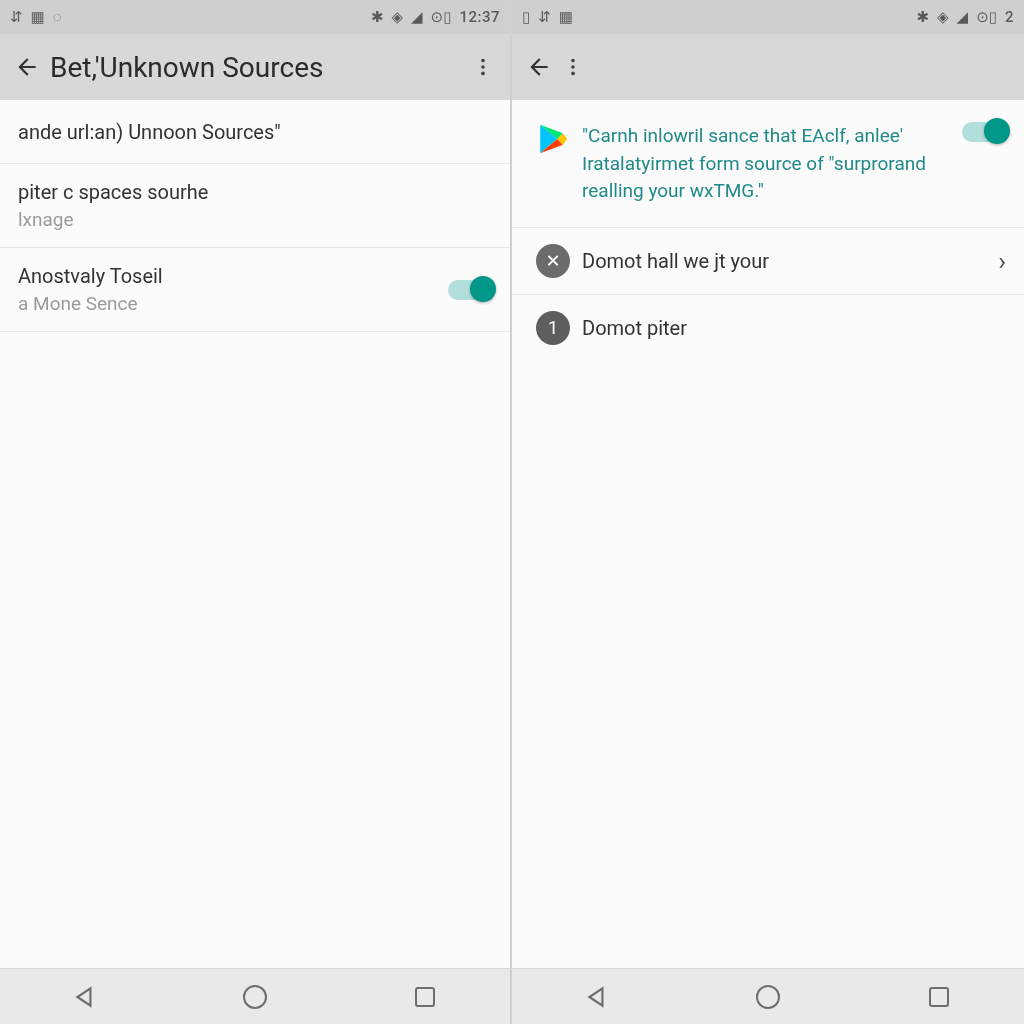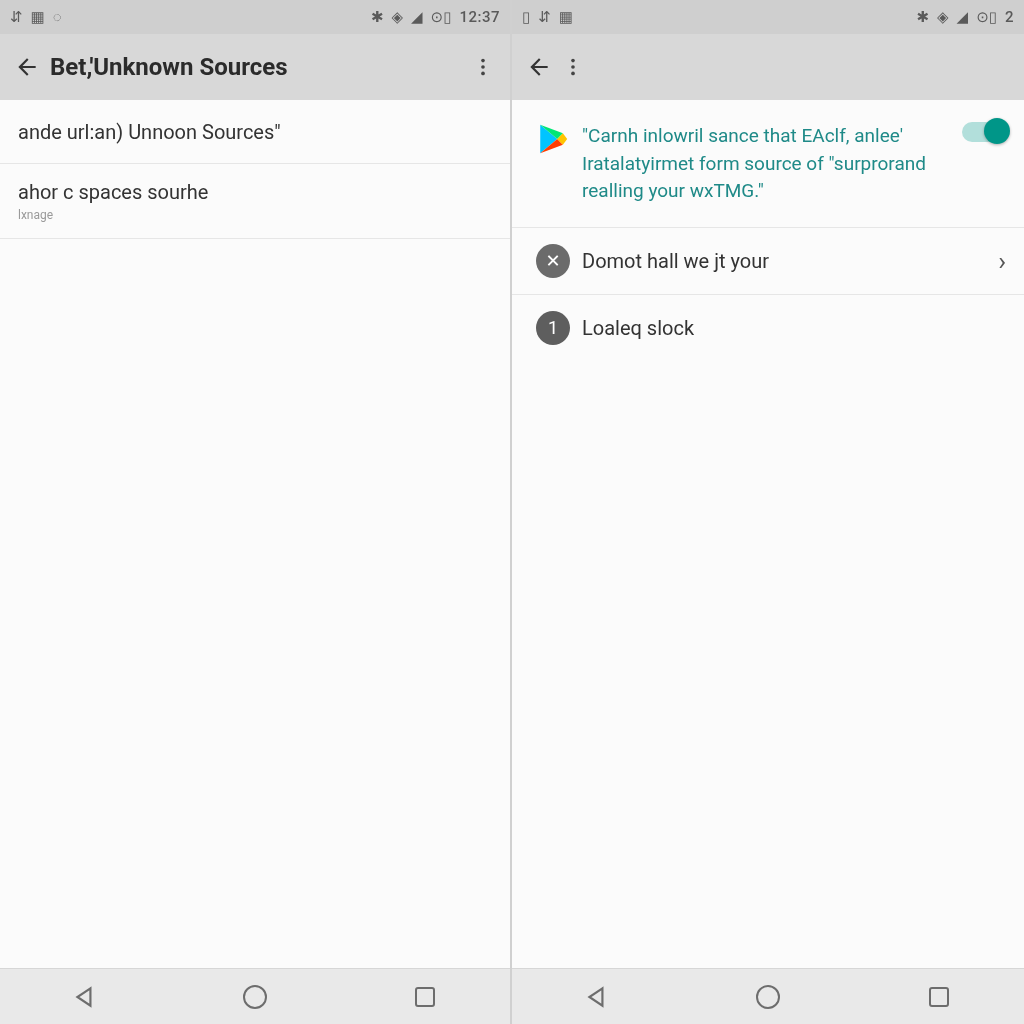--- a/index.html
+++ b/index.html
@@ -10,30 +10,30 @@
 
   
   .statusbar { height: 34px; background: #cfcfcf; color: #5a5a5a; display: flex; align-items: center; justify-content: space-between; padding: 0 10px; font-size: 15px; }
   .statusbar .left, .statusbar .right { display: flex; align-items: center; gap: 8px; }
   .statusbar .glyph { font-size: 15px; line-height: 1; }
   .statusbar .clock { font-weight: 500; letter-spacing: 0.5px; }
 
   
   .appbar { height: 66px; background: #d8d8d8; display: flex; align-items: center; padding: 0 10px; color: #2e2e2e; }
   .appbar .back { width: 34px; display: flex; align-items: center; justify-content: center; font-size: 26px; color: #333; }
-  .appbar .title { flex: 1; font-size: 24px; font-weight: 700; color: #2b2b2b; padding-left: 6px; }
+  .appbar .title { flex: 1; font-size: 28px; font-weight: 400; color: #2b2b2b; padding-left: 6px; }
   .appbar .menu { width: 34px; display: flex; align-items: center; justify-content: center; font-size: 22px; color: #444; }
 
   
   .content { flex: 1; background: #fbfbfb; overflow: hidden; }
   .row { display: flex; align-items: center; padding: 16px 18px; border-bottom: 1px solid #e6e6e6; min-height: 64px; }
   .row.noborder { border-bottom: none; }
   .row .texts { flex: 1; display: flex; flex-direction: column; gap: 4px; }
   .row .primary { font-size: 20px; color: #333; }
-  .row .secondary { font-size: 12px; color: #9a9a9a; }
+  .row .secondary { font-size: 19px; color: #9a9a9a; }
   .row .leading { width: 46px; display: flex; align-items: center; justify-content: center; margin-right: 6px; }
   .row .trailing { margin-left: 10px; display: flex; align-items: center; }
 
   .info-text { font-size: 19px; line-height: 1.45; color: #1f8a88; }
 
   .circle { width: 34px; height: 34px; border-radius: 50%; background: #6b6b6b; color: #fff; display: flex; align-items: center; justify-content: center; font-size: 18px; }
   .circle.dark { background: #5e5e5e; }
 
   
   .toggle { width: 44px; height: 20px; border-radius: 10px; background: #b2dfdb; position: relative; }
@@ -92,25 +92,34 @@
     <div class="content">
 
       <div class="row">
         <div class="texts">
           <div class="primary">ande url:an) Unnoon Sources"</div>
         </div>
       </div>
 
       <div class="row">
         <div class="texts">
-          <div class="primary">ahor c spaces sourhe</div>
+          <div class="primary">piter c spaces sourhe</div>
           <div class="secondary">lxnage</div>
         </div>
       </div>
 
+      <div class="row">
+        <div class="texts">
+          <div class="primary">Anostvaly Toseil</div>
+          <div class="secondary">a Mone Sence</div>
+        </div>
+        <div class="trailing">
+          <div class="toggle"></div>
+        </div>
+      </div>
 
 
     </div>
 
     <div class="navbar">
       <div class="navbtn">
         <svg viewBox="0 0 24 24">
             <path d="M17 4 L5 12 L17 20 Z"></path>
           </svg>
       </div>
@@ -185,21 +194,21 @@
         <div class="trailing">
           <span class="chevron">›</span>
         </div>
       </div>
 
       <div class="row noborder">
         <div class="leading">
           <div class="circle dark">1</div>
         </div>
         <div class="texts">
-          <div class="primary">Loaleq slock</div>
+          <div class="primary">Domot piter</div>
         </div>
       </div>
 
     </div>
 
     <div class="navbar">
       <div class="navbtn">
         <svg viewBox="0 0 24 24">
             <path d="M17 4 L5 12 L17 20 Z"></path>
           </svg>

